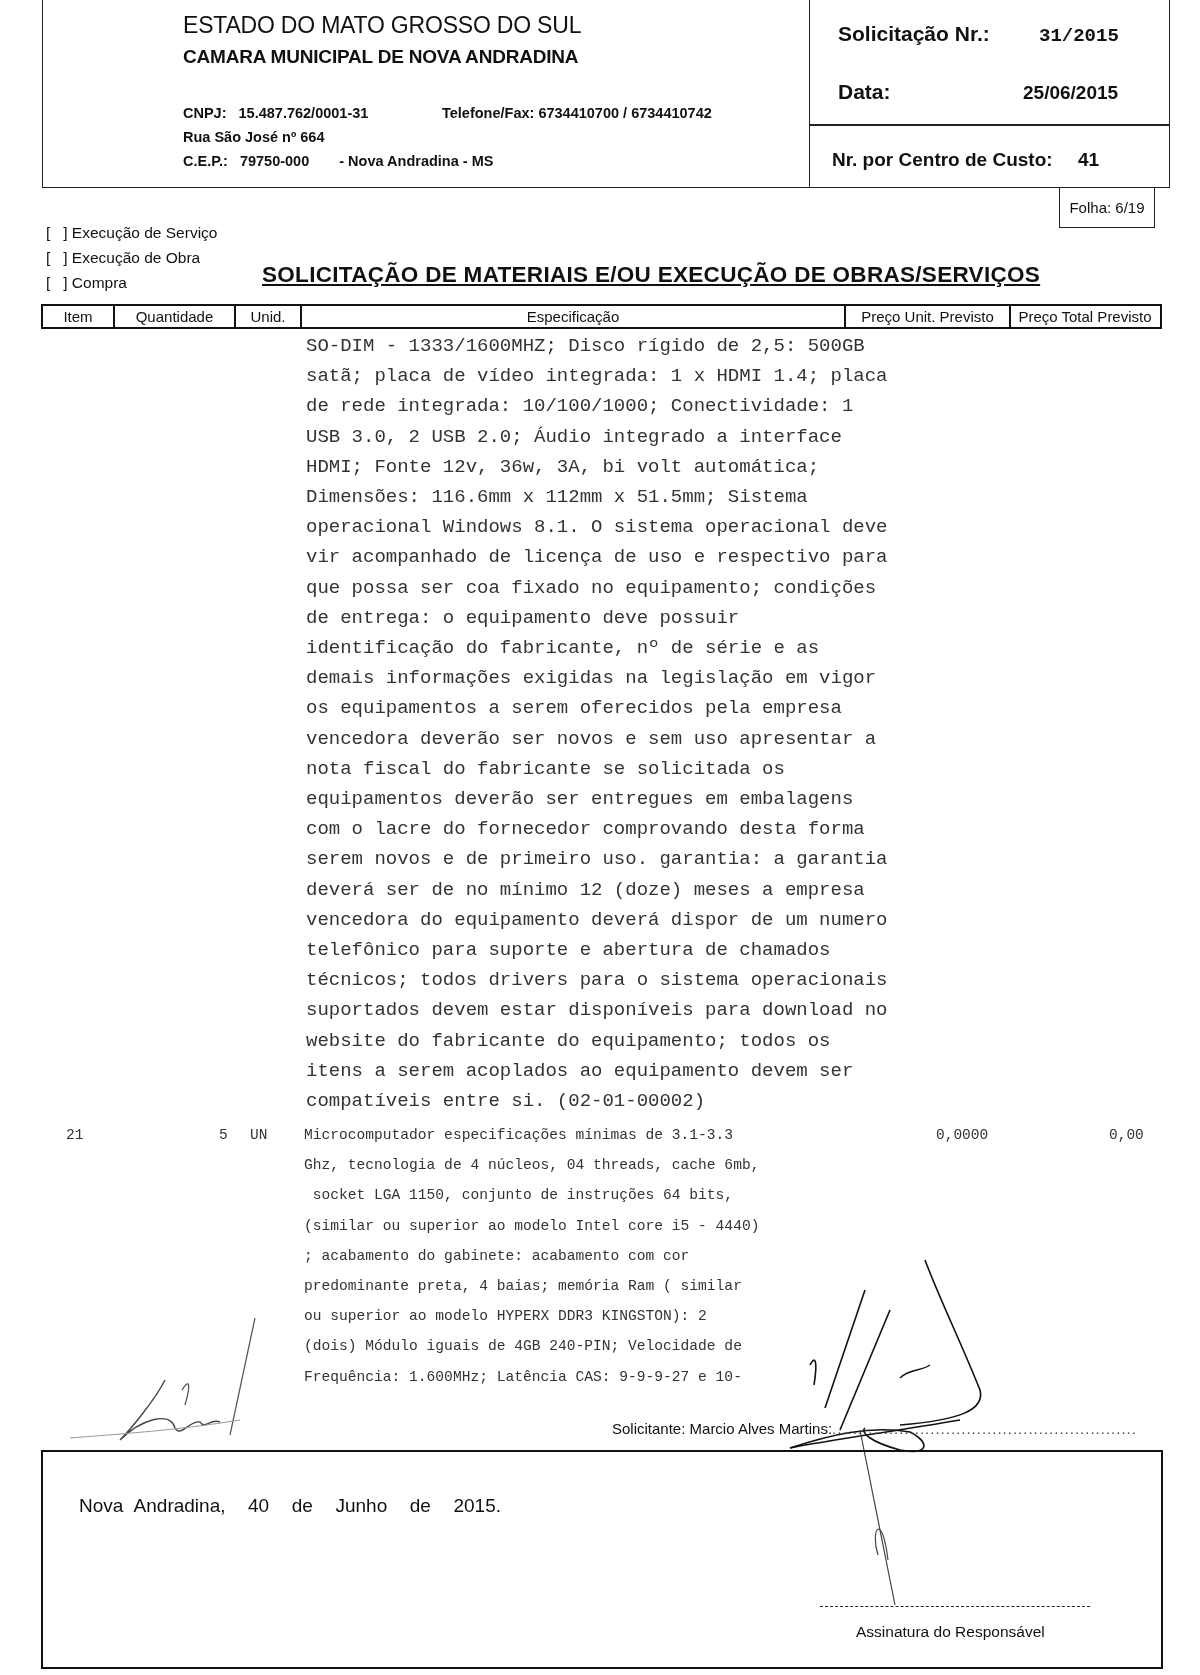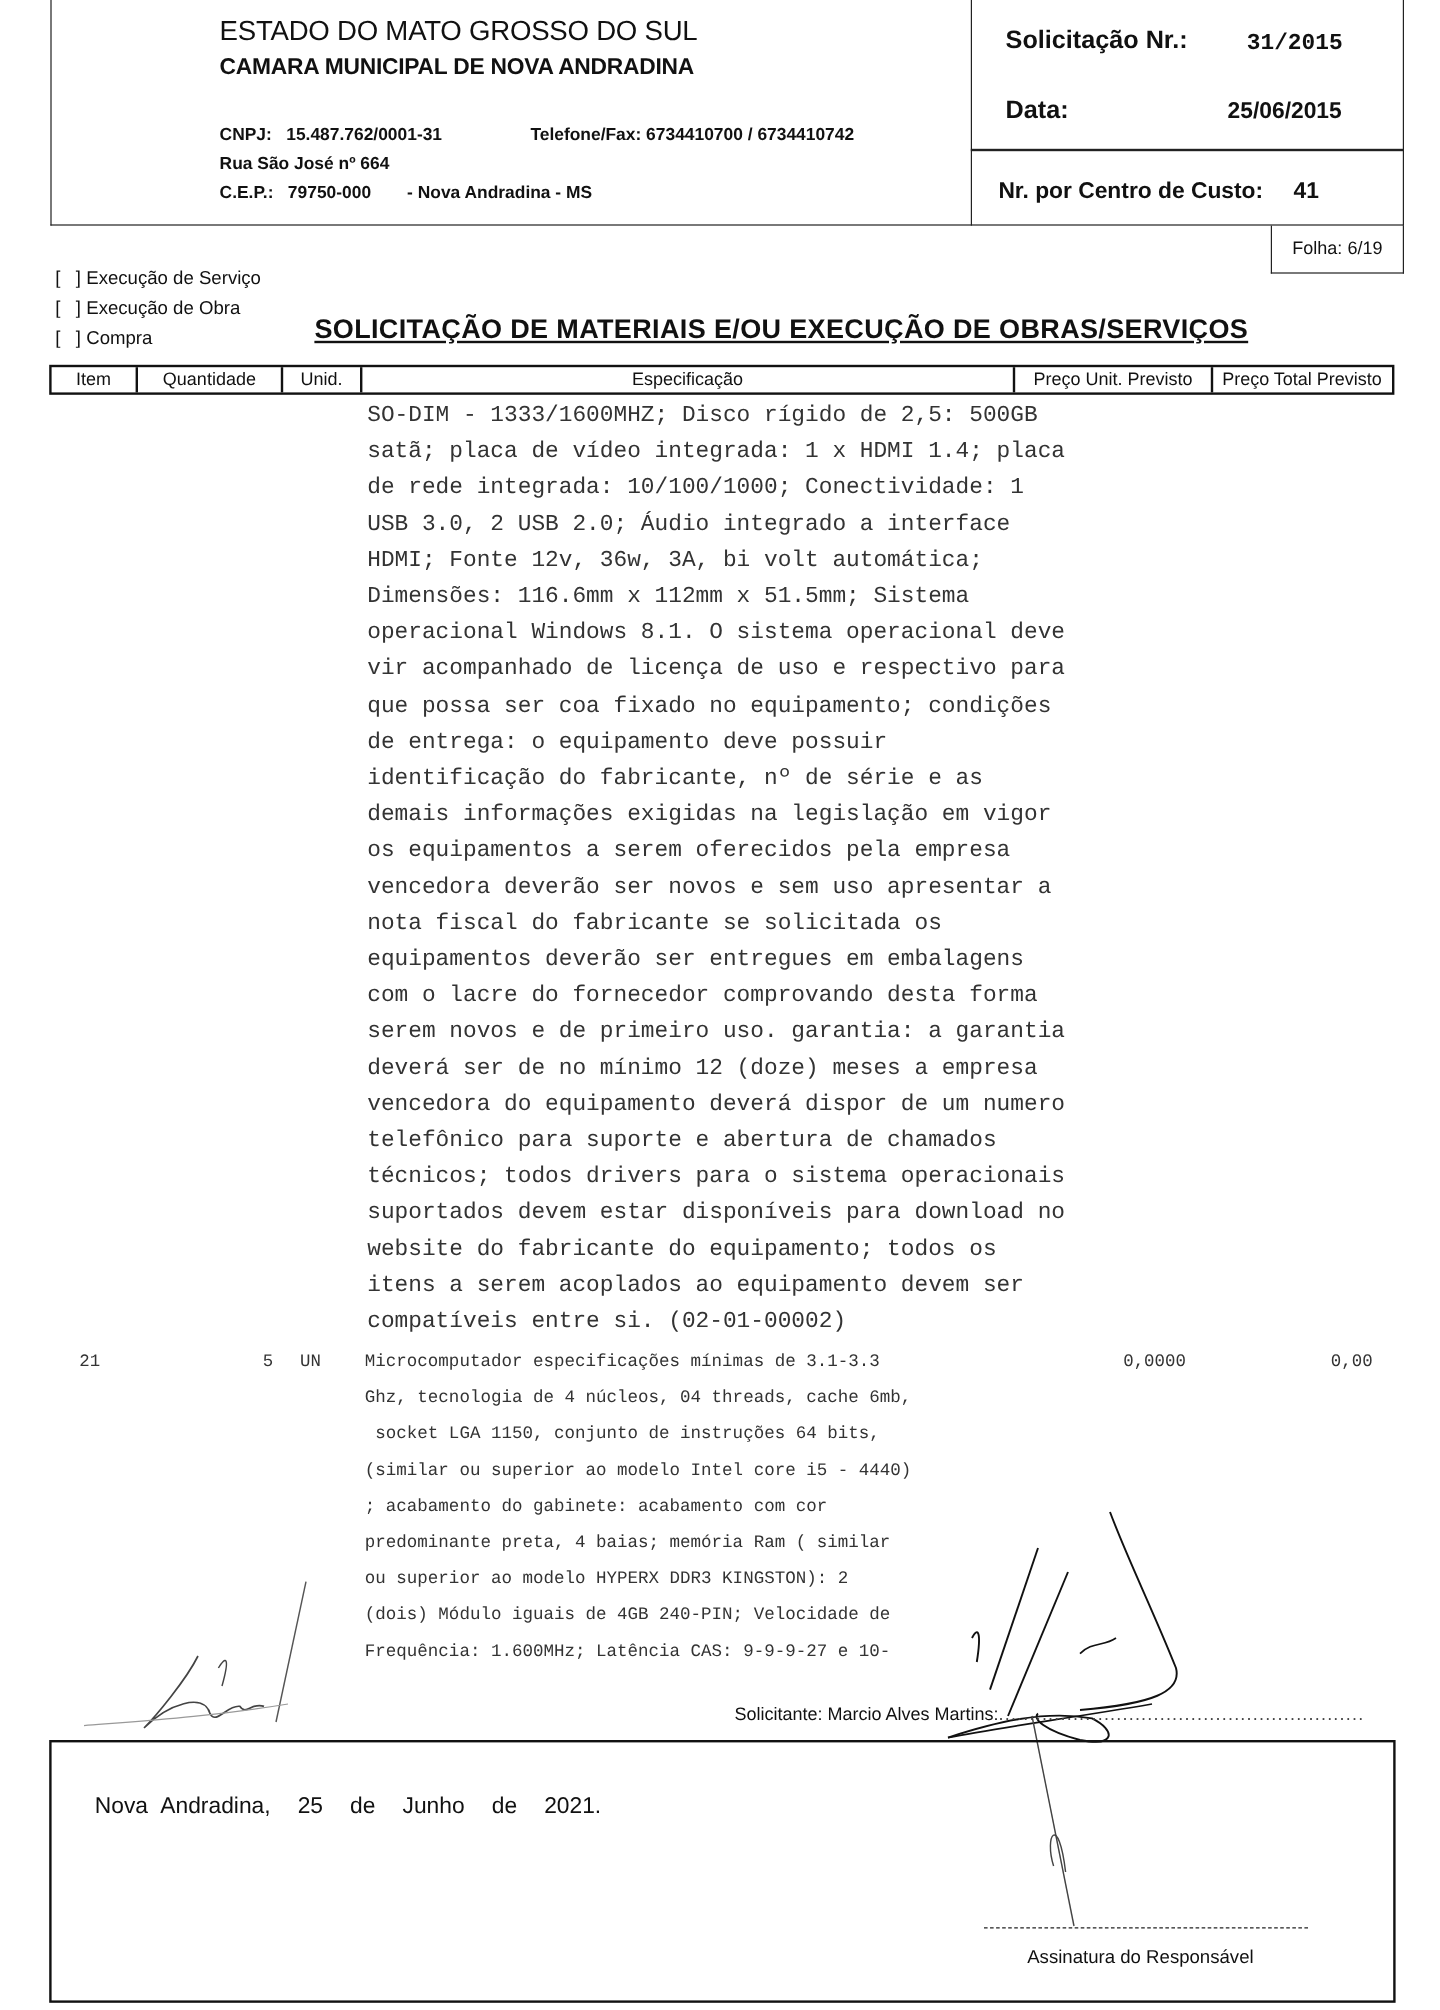--- a/index.html
+++ b/index.html
@@ -3,21 +3,21 @@
 <meta charset="utf-8">
 <style>
   html, body { margin: 0; padding: 0; background: #ffffff; }
   body { width: 1200px; height: 1675px; position: relative; overflow: hidden; color: #111; font-family: "Liberation Sans", sans-serif; }
   .abs { position: absolute; }
 
   
   .hdr-box { left: 42px; top: -2px; width: 1128px; height: 190px; border: 1.5px solid #222; border-top: none; box-sizing: border-box; }
   .hdr-right { left: 809px; top: -2px; width: 361px; height: 190px; border-left: 1.5px solid #222; box-sizing: border-box; }
   .hdr-right-divider { left: 809px; top: 124px; width: 361px; height: 0; border-top: 2px solid #222; }
-  .folha-box { left: 1059px; top: 188px; width: 111px; height: 40px; border: 1.5px solid #222; border-top: none; box-sizing: border-box; font-size: 15px; display: flex; align-items: center; justify-content: center; }
+  .folha-box { left: 1059px; top: 188px; width: 96px; height: 40px; border: 1.5px solid #222; border-top: none; box-sizing: border-box; font-size: 15px; display: flex; align-items: center; justify-content: center; }
 
   .h1 { font-size: 23px; letter-spacing: -0.2px; }
   .h2 { font-size: 19px; font-weight: bold; letter-spacing: -0.2px; }
   .meta { font-size: 14.5px; font-weight: bold; }
   .rbold { font-size: 21px; font-weight: bold; }
   .rval { font-size: 19px; font-weight: bold; }
 
   .chk { font-size: 15.5px; }
   .doc-title { left: 262px; top: 262px; font-size: 22.5px; font-weight: bold; text-decoration: underline; letter-spacing: 0.3px; }
 
@@ -124,15 +124,15 @@
   <path d="M108 295 C100 270 112 250 118 300" stroke="#444" stroke-width="1.2" fill="none"></path>
   <path d="M40 105 C45 95 48 100 44 125" stroke="#111" stroke-width="1.6" fill="none"></path>
   <path d="M130 118 C140 108 150 112 160 105" stroke="#111" stroke-width="1.4" fill="none"></path>
 </svg>
 
 <div class="abs solic">
   <span>Solicitante: Marcio Alves Martins:</span><span style="color:#444; letter-spacing:1px">...........................................................</span>
 </div>
 
 <div class="abs bottom-box"></div>
-<div class="abs city-date" style="white-space:pre">Nova Andradina,  25  de  Junho  de  2021.</div>
+<div class="abs city-date" style="white-space:pre">Nova Andradina,  40  de  Junho  de  2015.</div>
 <div class="abs sign-line"></div>
 <div class="abs sign-label">Assinatura do Responsável</div>
 
 </body></html>

